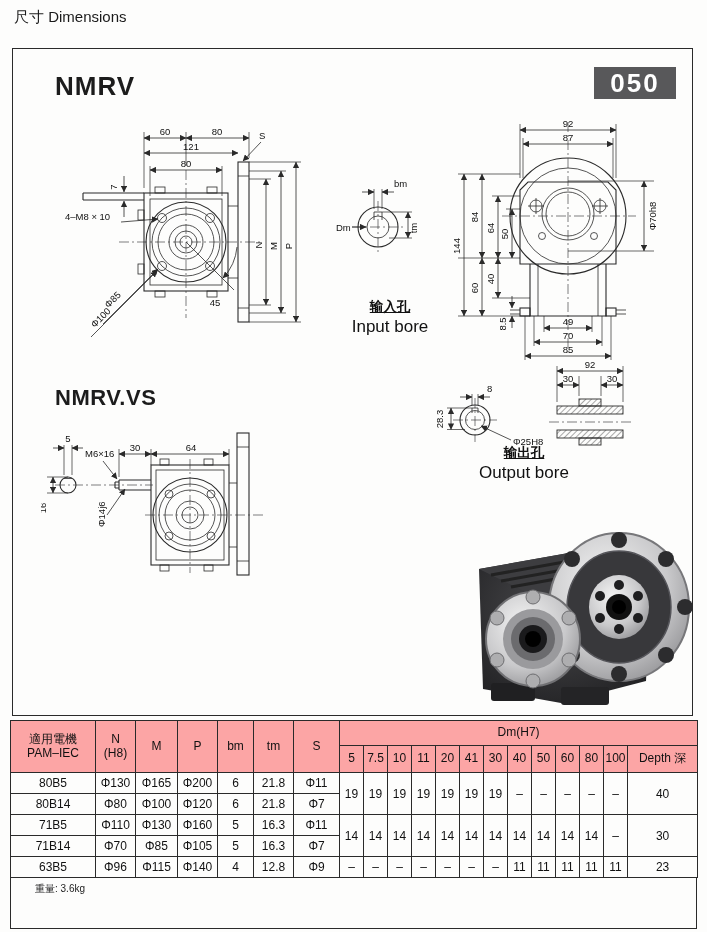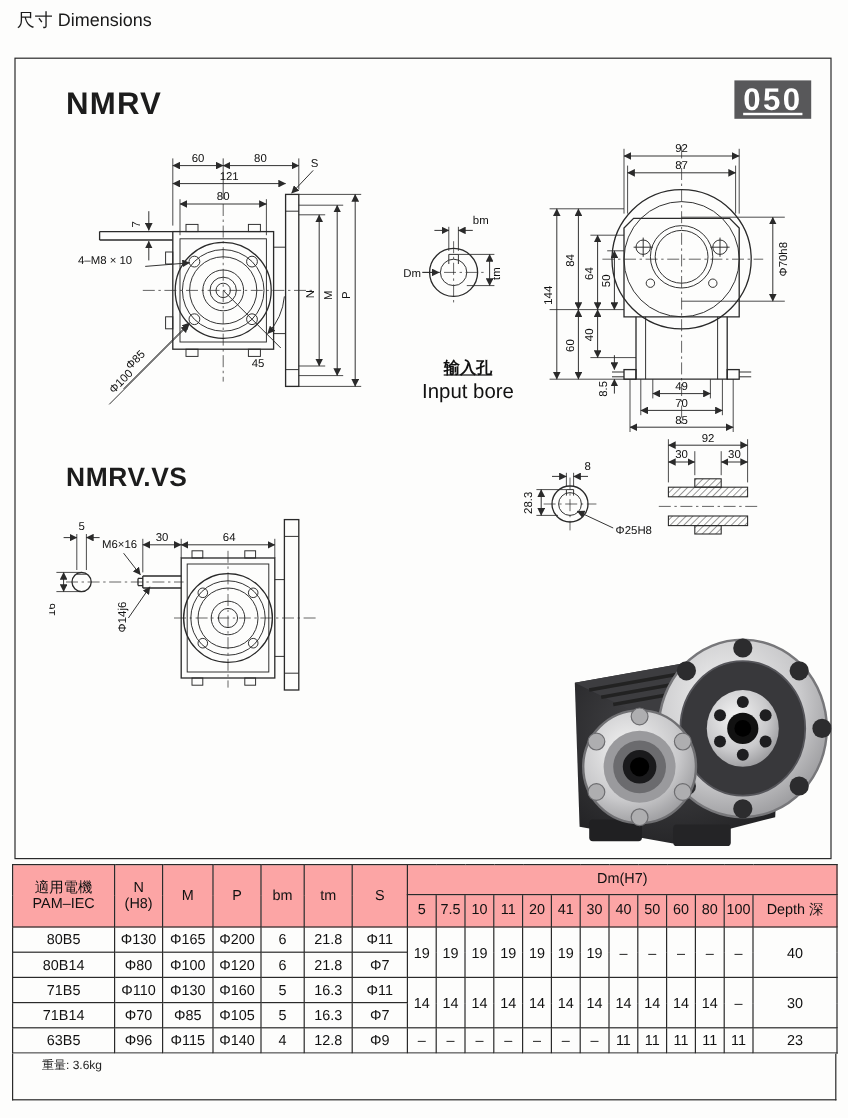--- a/index.html
+++ b/index.html
@@ -1,42 +1,42 @@
 <!DOCTYPE html>
 <html><head>
 <meta charset="utf-8">
 <style>
   html,body{margin:0;padding:0;background:#ffffff;}
   .page{position:relative;width:707px;height:932px;background:#fdfdfc;font-family:"Liberation Sans","DejaVu Sans",sans-serif;color:#111;overflow:hidden;}
   .page-title{position:absolute;left:14px;top:8px;font-size:15px;color:#1a1a1a;}
   .panel{position:absolute;left:12px;top:48px;width:679px;height:666px;border:1.5px solid #2a2a2a;background:#fdfdfc;}
   .model-title{position:absolute;left:42px;top:22px;font-size:26px;font-weight:700;letter-spacing:1px;color:#1c1c1c;}
   .model-title-vs{position:absolute;left:42px;top:336px;font-size:22px;font-weight:700;letter-spacing:.5px;color:#1c1c1c;}
-  .size-badge{position:absolute;right:16px;top:18px;width:64px;height:32px;background:#58585a;color:#fff;font-size:26px;font-weight:700;display:flex;align-items:center;justify-content:center;letter-spacing:2px;text-decoration:underline;}
+  .size-badge{position:absolute;right:16px;top:18px;width:82px;height:32px;background:#58585a;color:#fff;font-size:26px;font-weight:700;display:flex;align-items:center;justify-content:center;letter-spacing:2px;}
   .drw{position:absolute;}
   .caption{position:absolute;text-align:center;line-height:1.25;}
   .caption .zh{font-size:13.5px;font-weight:700;text-decoration:underline;}
   .caption .en{font-size:17px;}
   svg text{font-family:"Liberation Sans","DejaVu Sans",sans-serif;font-size:9.5px;fill:#111;}
   .out{stroke:#2a2a2a;stroke-width:1.1;fill:none;}
   .thin{stroke:#2a2a2a;stroke-width:0.8;fill:none;}
   .ext{stroke:#2a2a2a;stroke-width:0.7;fill:none;}
   .dim{stroke:#2a2a2a;stroke-width:0.8;fill:none;marker-start:url(#arr);marker-end:url(#arr);}
   .lead{stroke:#2a2a2a;stroke-width:0.8;fill:none;marker-end:url(#arr);}
   .cl{stroke:#2a2a2a;stroke-width:0.6;fill:none;stroke-dasharray:10 3 2 3;}
   .hatch{fill:url(#hat);stroke:#2a2a2a;stroke-width:0.9;}
   
   .tblwrap{position:absolute;left:10px;top:720px;width:687px;}
   table.spec{border-collapse:collapse;width:687px;table-layout:fixed;font-size:12px;}
   table.spec th,table.spec td{border:1px solid #2a2a2a;text-align:center;vertical-align:middle;padding:0;}
   table.spec thead th{background:#fca5a5;font-weight:400;font-size:12px;line-height:1.15;}
   table.spec thead tr:first-child th{height:24px;}
   table.spec thead tr:last-child th{height:26px;}
   table.spec tbody td{height:20px;background:#fdfdfc;font-size:12px;}
-  .note-box{border:1px solid #2a2a2a;border-top:none;height:34px;background:#fdfdfc;padding:4px 0 0 24px;font-size:10px;line-height:1.4;color:#222;}
+  .note-box{border:1px solid #2a2a2a;border-top:none;height:34px;background:#fdfdfc;padding:4px 0 12px 24px;font-size:10px;line-height:1.4;color:#222;}
 </style>
 </head>
 <body>
 
 <div class="page">
 
   <div class="page-title">尺寸 Dimensions</div>
 
   <div class="panel">
 
@@ -258,20 +258,24 @@
         <text x="94" y="89">Φ25H8</text>
         <path class="ext" d="M138,46 V10 M204,46 V10 M160,40 V20 M182,40 V20"></path>
         <line class="dim" x1="138" y1="15" x2="204" y2="15"></line>
         <text x="171" y="12" text-anchor="middle">92</text>
         <line class="dim" x1="138" y1="29" x2="160" y2="29"></line>
         <line class="dim" x1="182" y1="29" x2="204" y2="29"></line>
         <text x="149" y="26" text-anchor="middle">30</text>
         <text x="193" y="26" text-anchor="middle">30</text>
       </g>
     </svg>
+    <div class="caption" style="left:431px;top:396px;width:160px;">
+      <div class="zh">输出孔</div>
+      <div class="en">Output bore</div>
+    </div>
 
     <svg class="drw" style="left:428px;top:442px;" width="252" height="222" viewBox="0 0 252 222">
       <defs>
         <radialGradient id="alloy" cx="40%" cy="35%" r="75%">
           <stop offset="0%" stop-color="#f4f4f4"></stop>
           <stop offset="60%" stop-color="#c9c9cb"></stop>
           <stop offset="100%" stop-color="#8f8f92"></stop>
         </radialGradient>
         <radialGradient id="darkm" cx="45%" cy="40%" r="80%">
           <stop offset="0%" stop-color="#4a4a4d"></stop>

